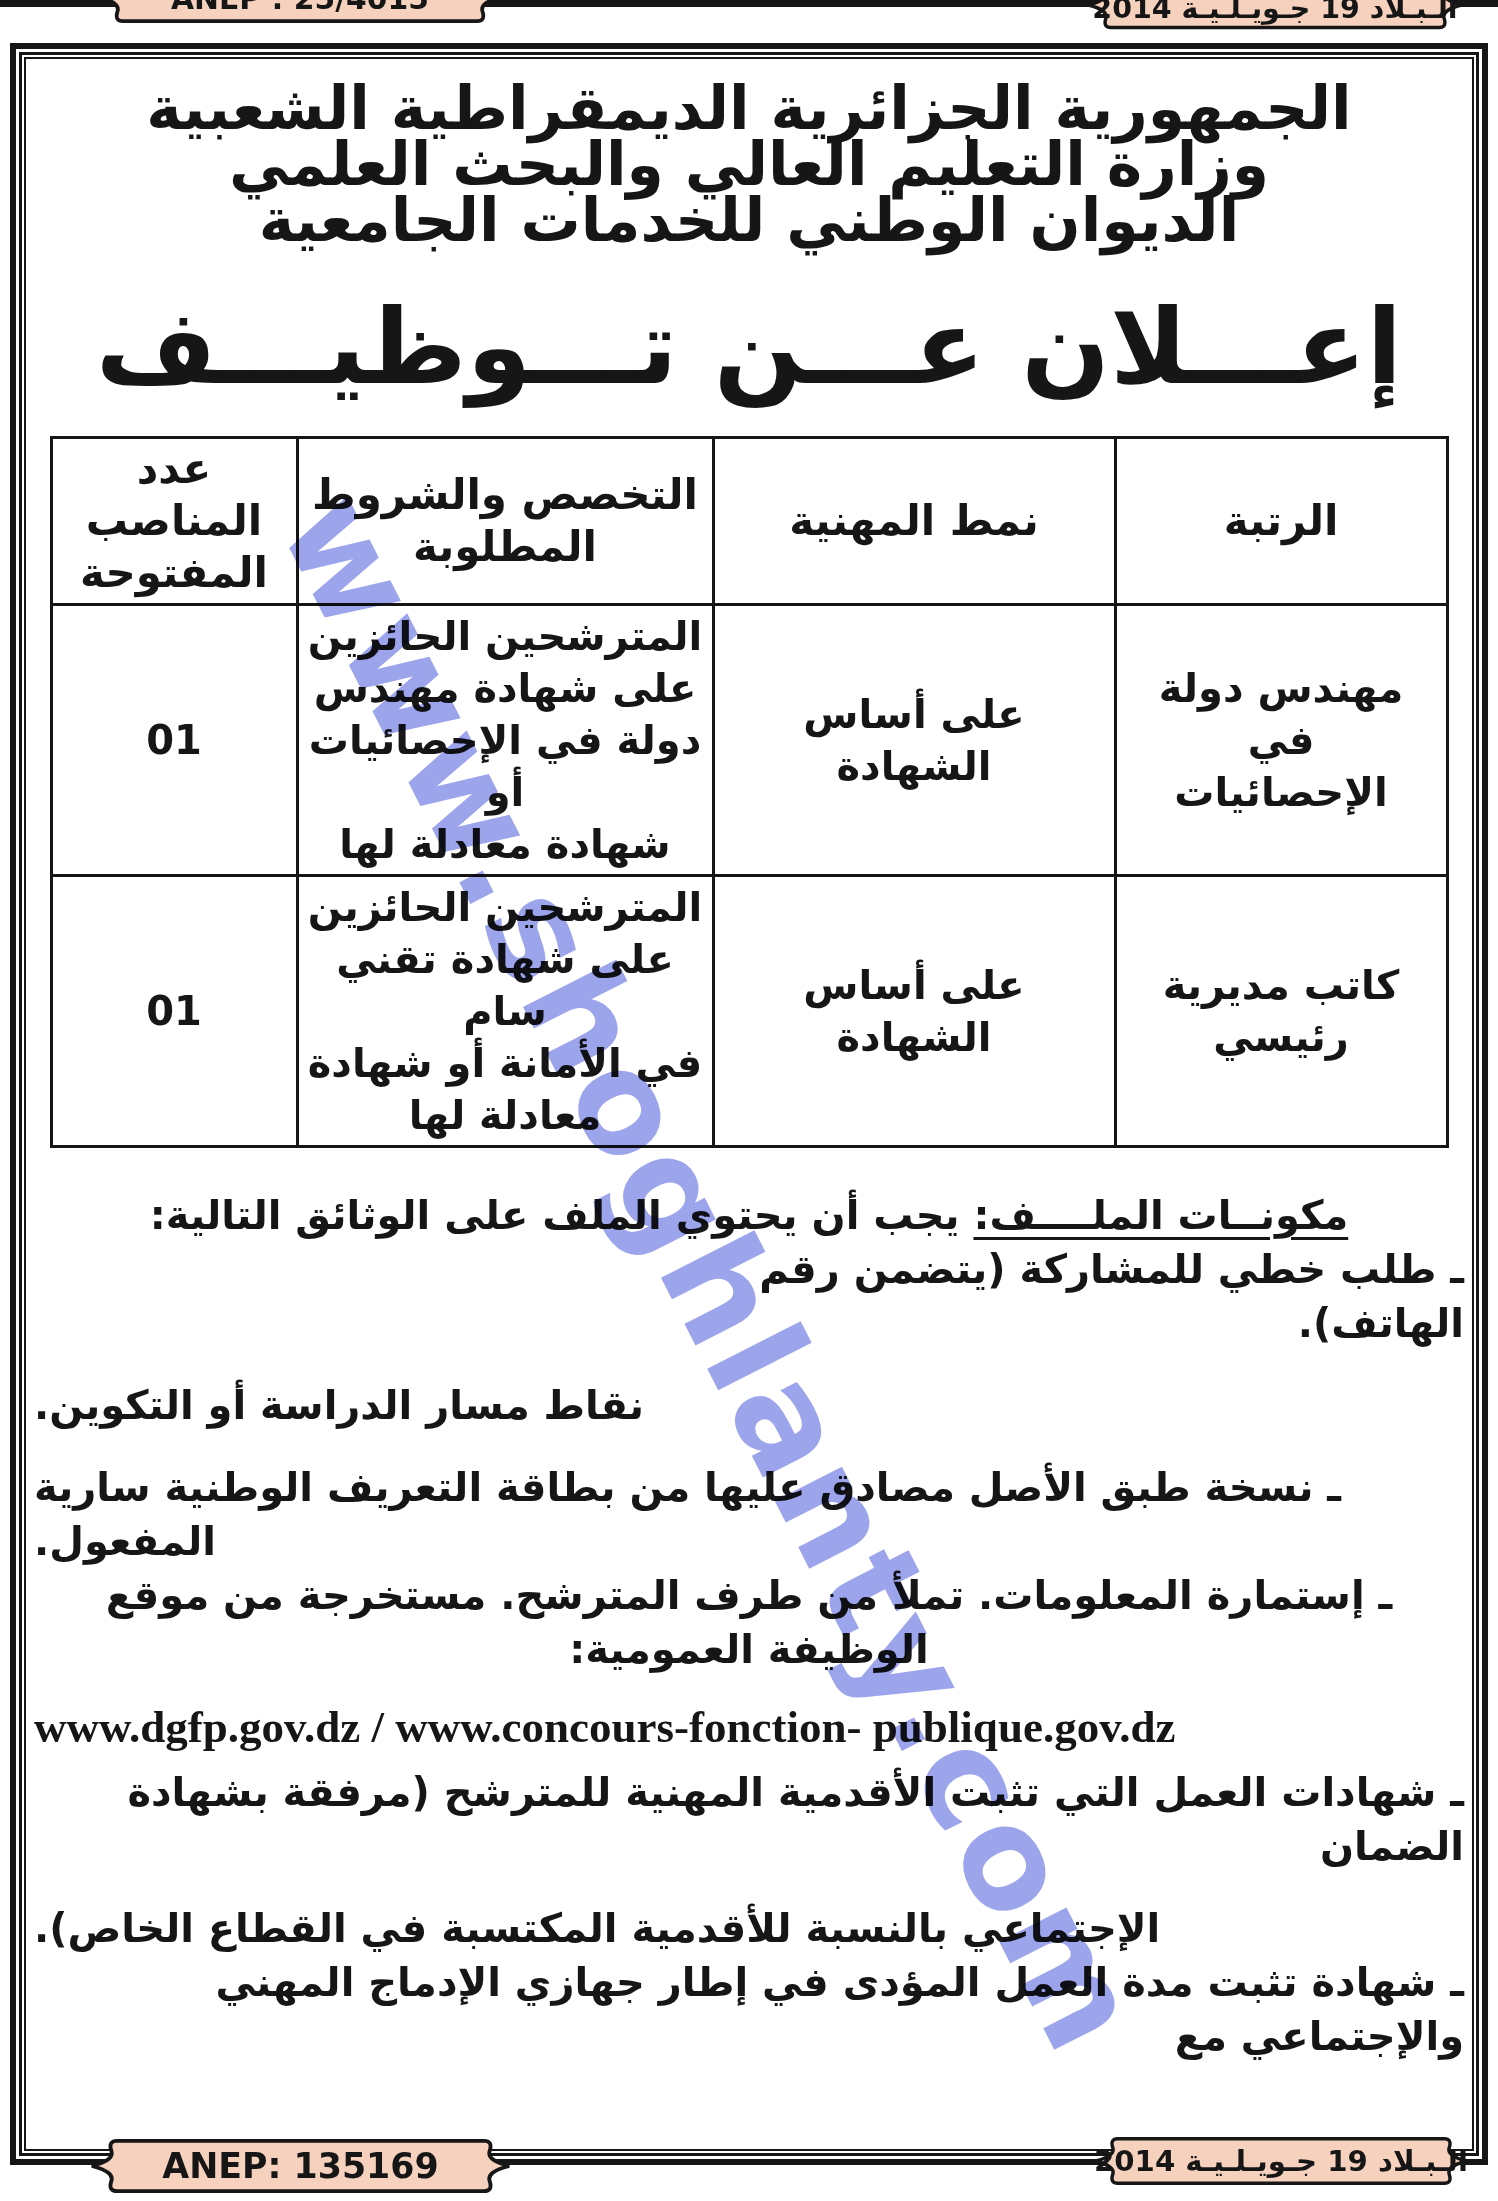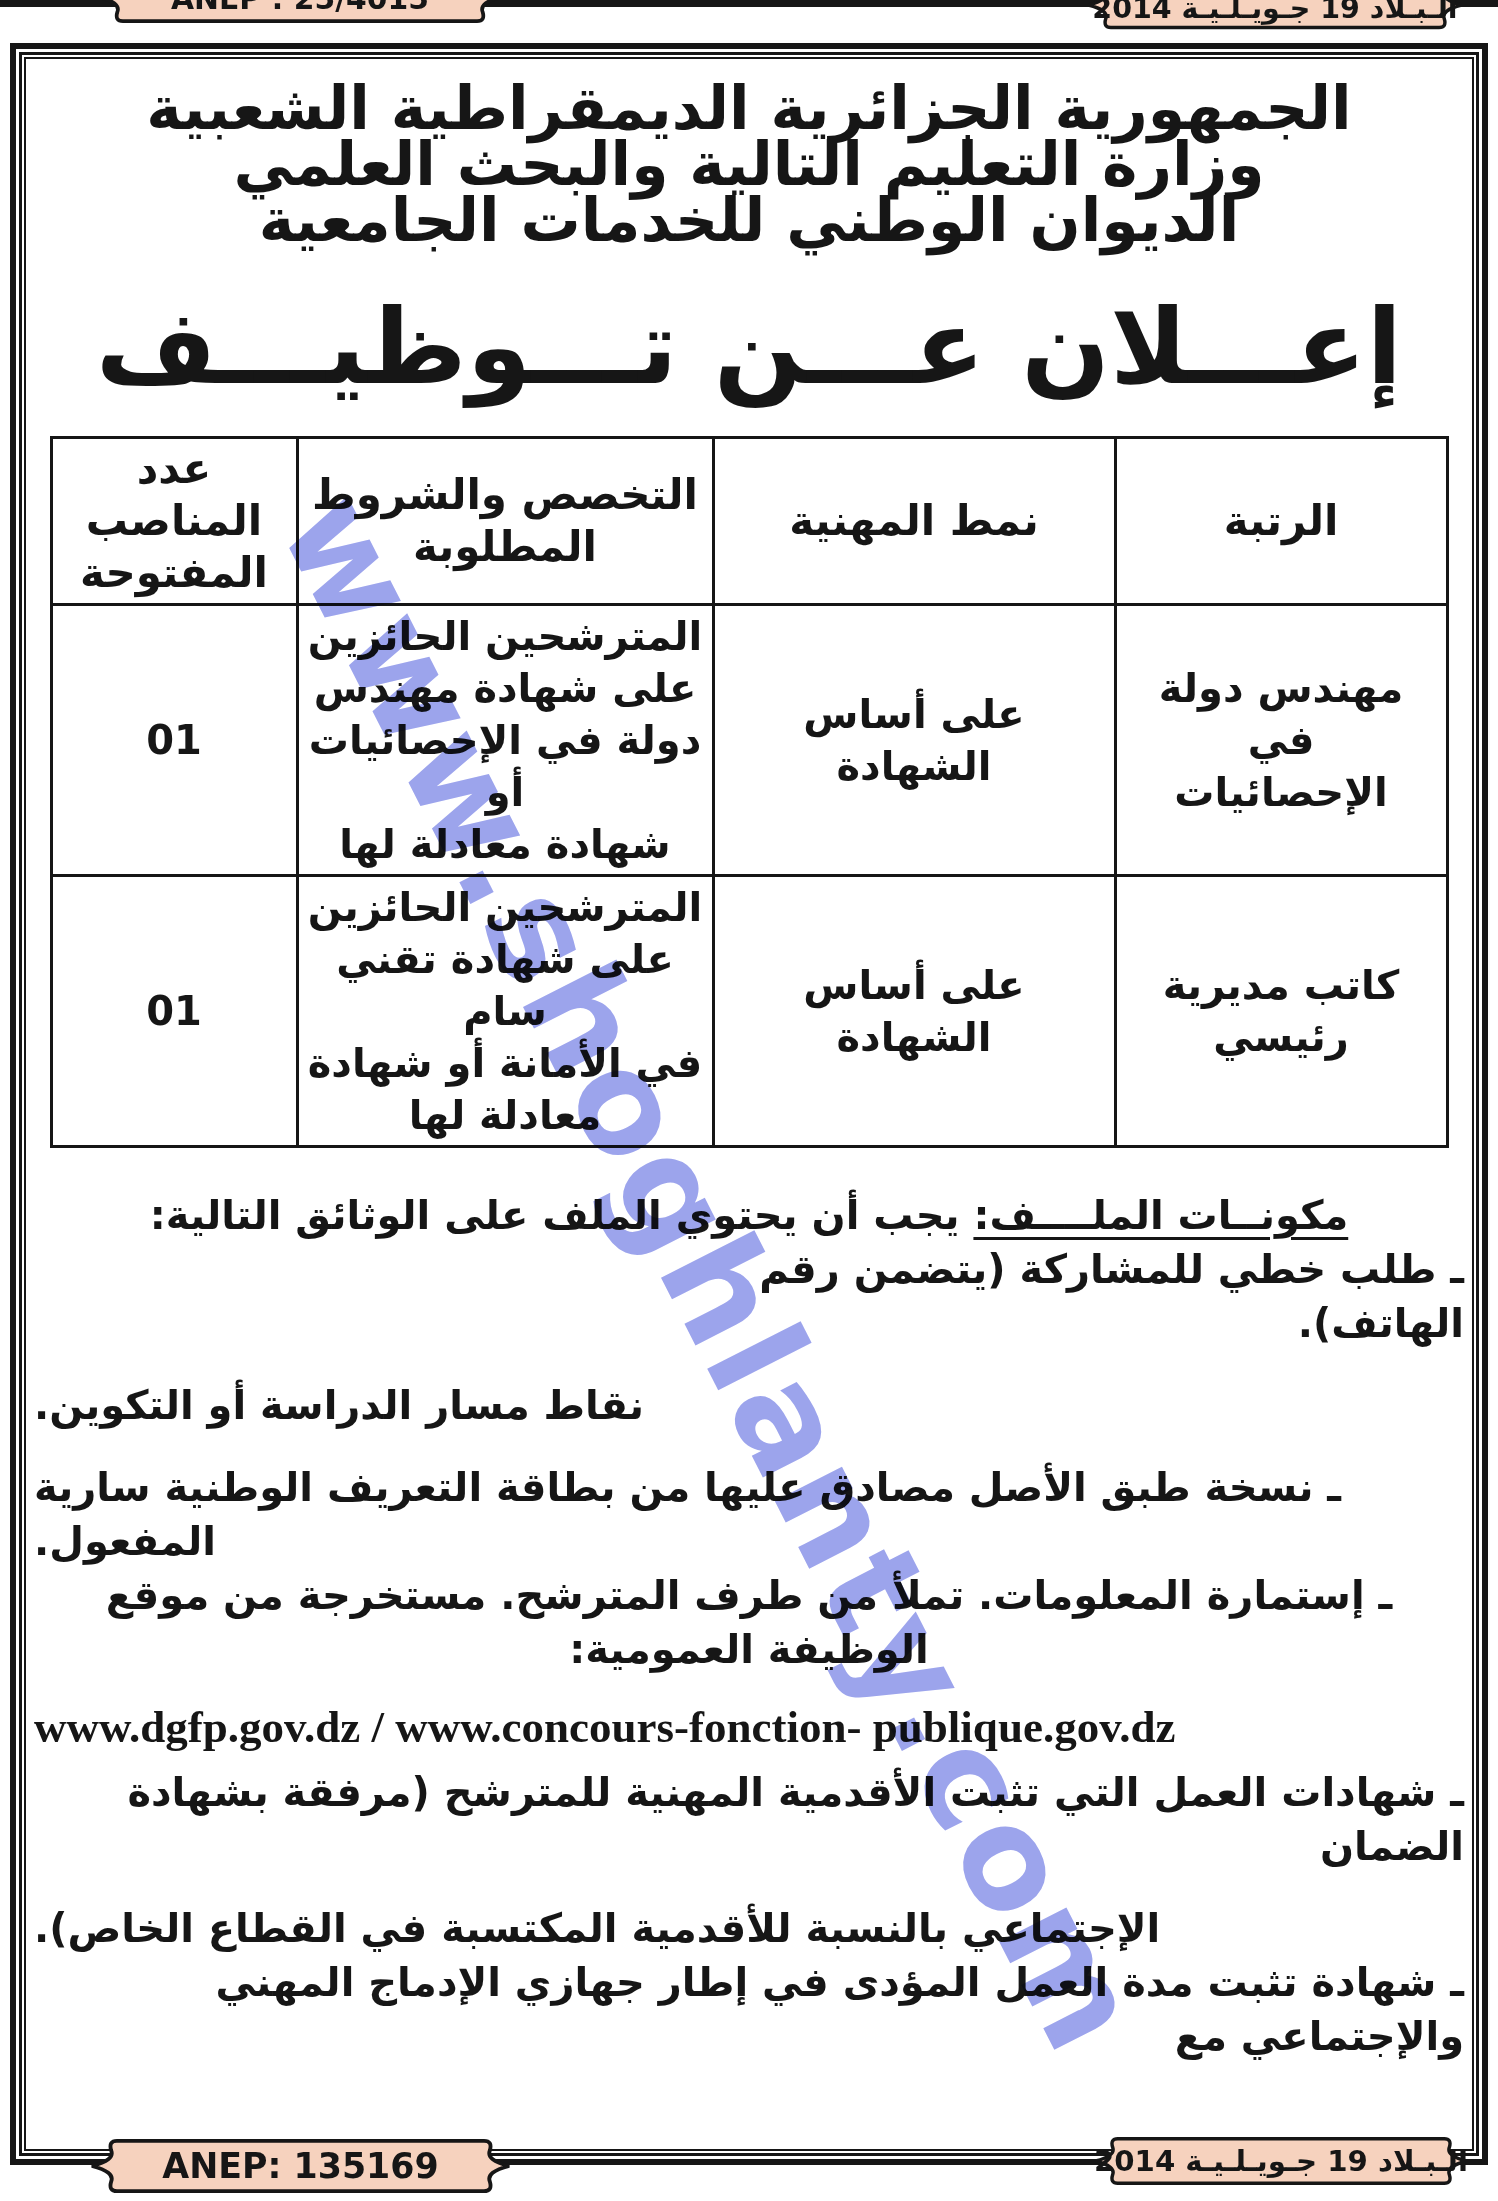--- a/index.html
+++ b/index.html
@@ -70,21 +70,21 @@
   <div class="frame2">
     <div class="frame3"></div>
   </div>
 </div>
 
 <div class="watermark">www.shoghlanty.com</div>
 
 <div class="content">
 
   <div class="hline" style="margin-top:20px">الجمهورية الجزائرية الديمقراطية الشعبية</div>
-  <div class="hline">وزارة التعليم التالية والبحث العلمي</div>
+  <div class="hline">وزارة التعليم العالي والبحث العلمي</div>
   <div class="hline">الديوان الوطني للخدمات الجامعية</div>
 
   <div class="title">إعـــلان عـــن تـــوظيـــف</div>
 
 
   <table class="jobs" dir="rtl">
     <colgroup>
       <col style="width:332px">
         <col style="width:402px">
         <col style="width:416px">

